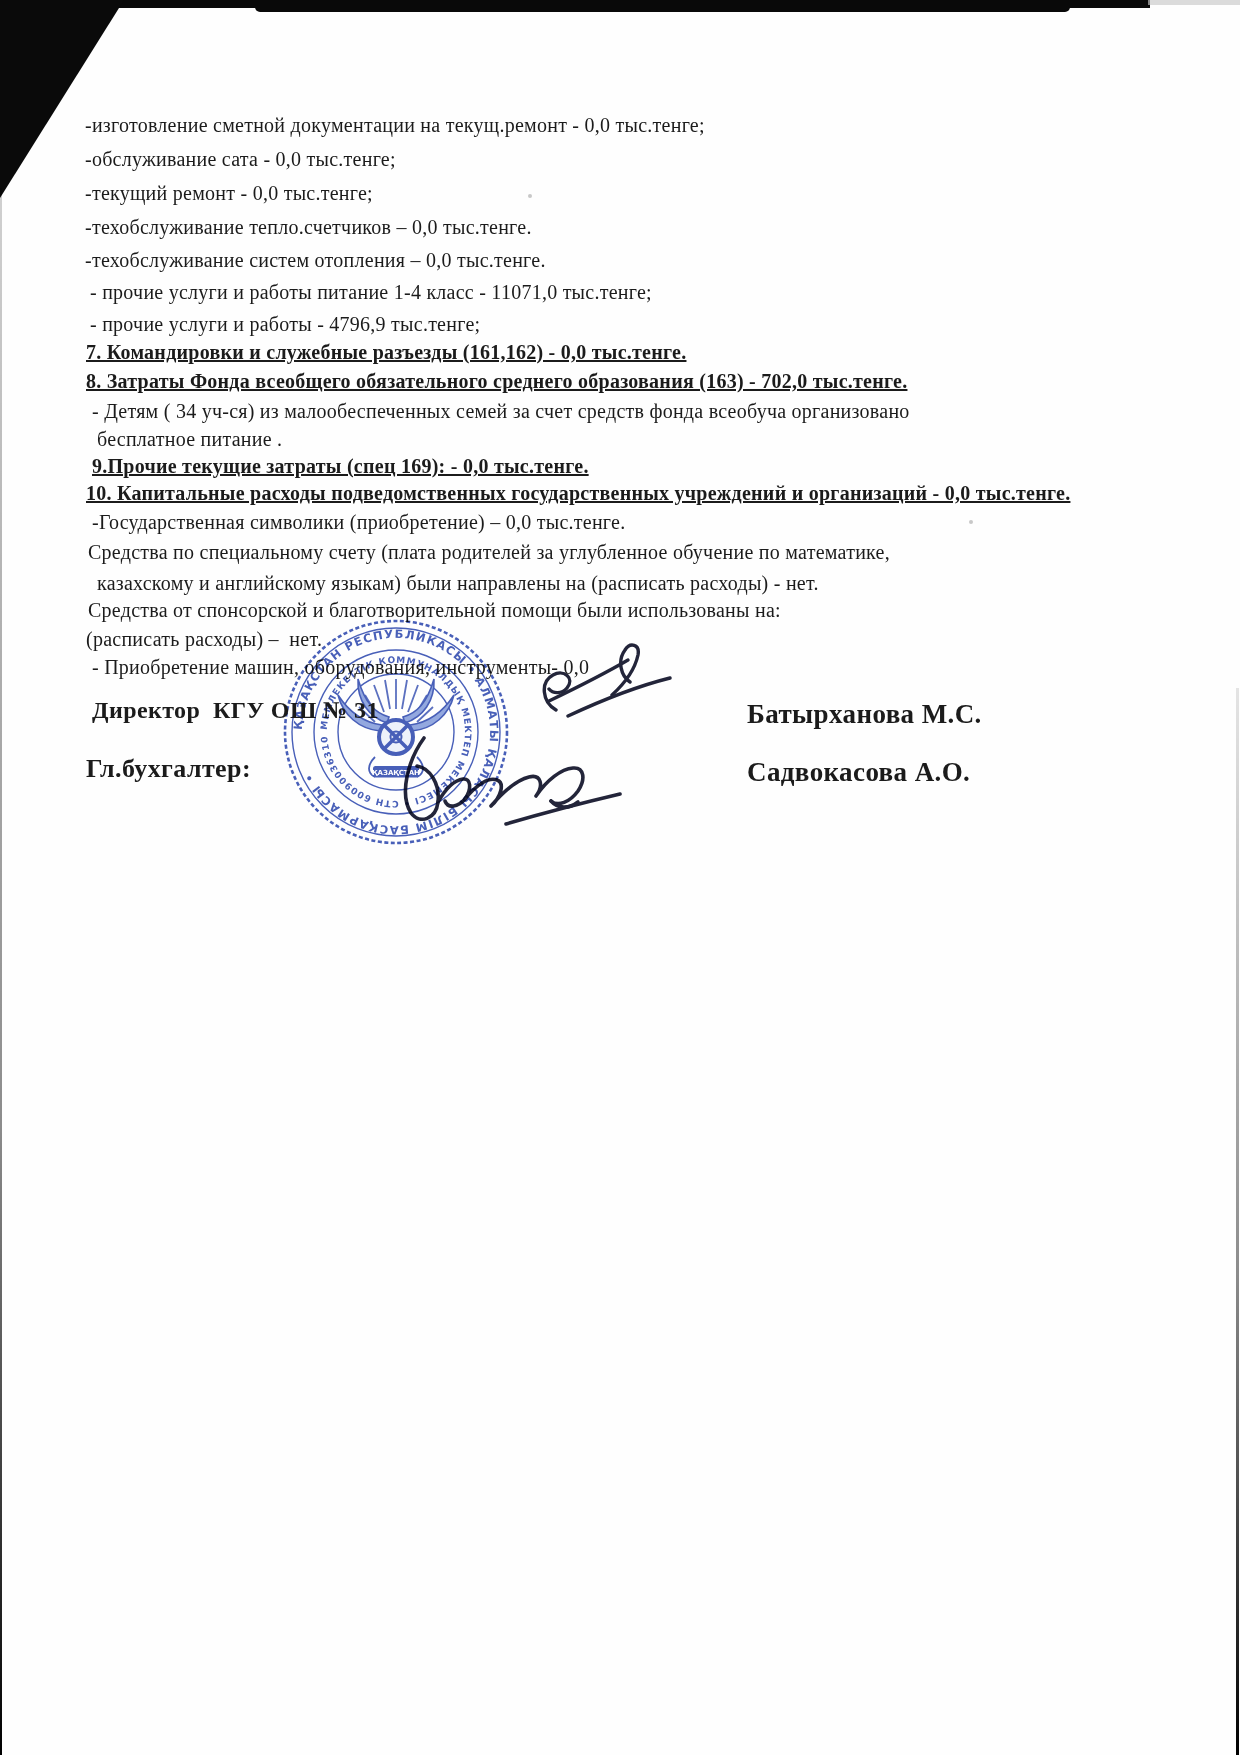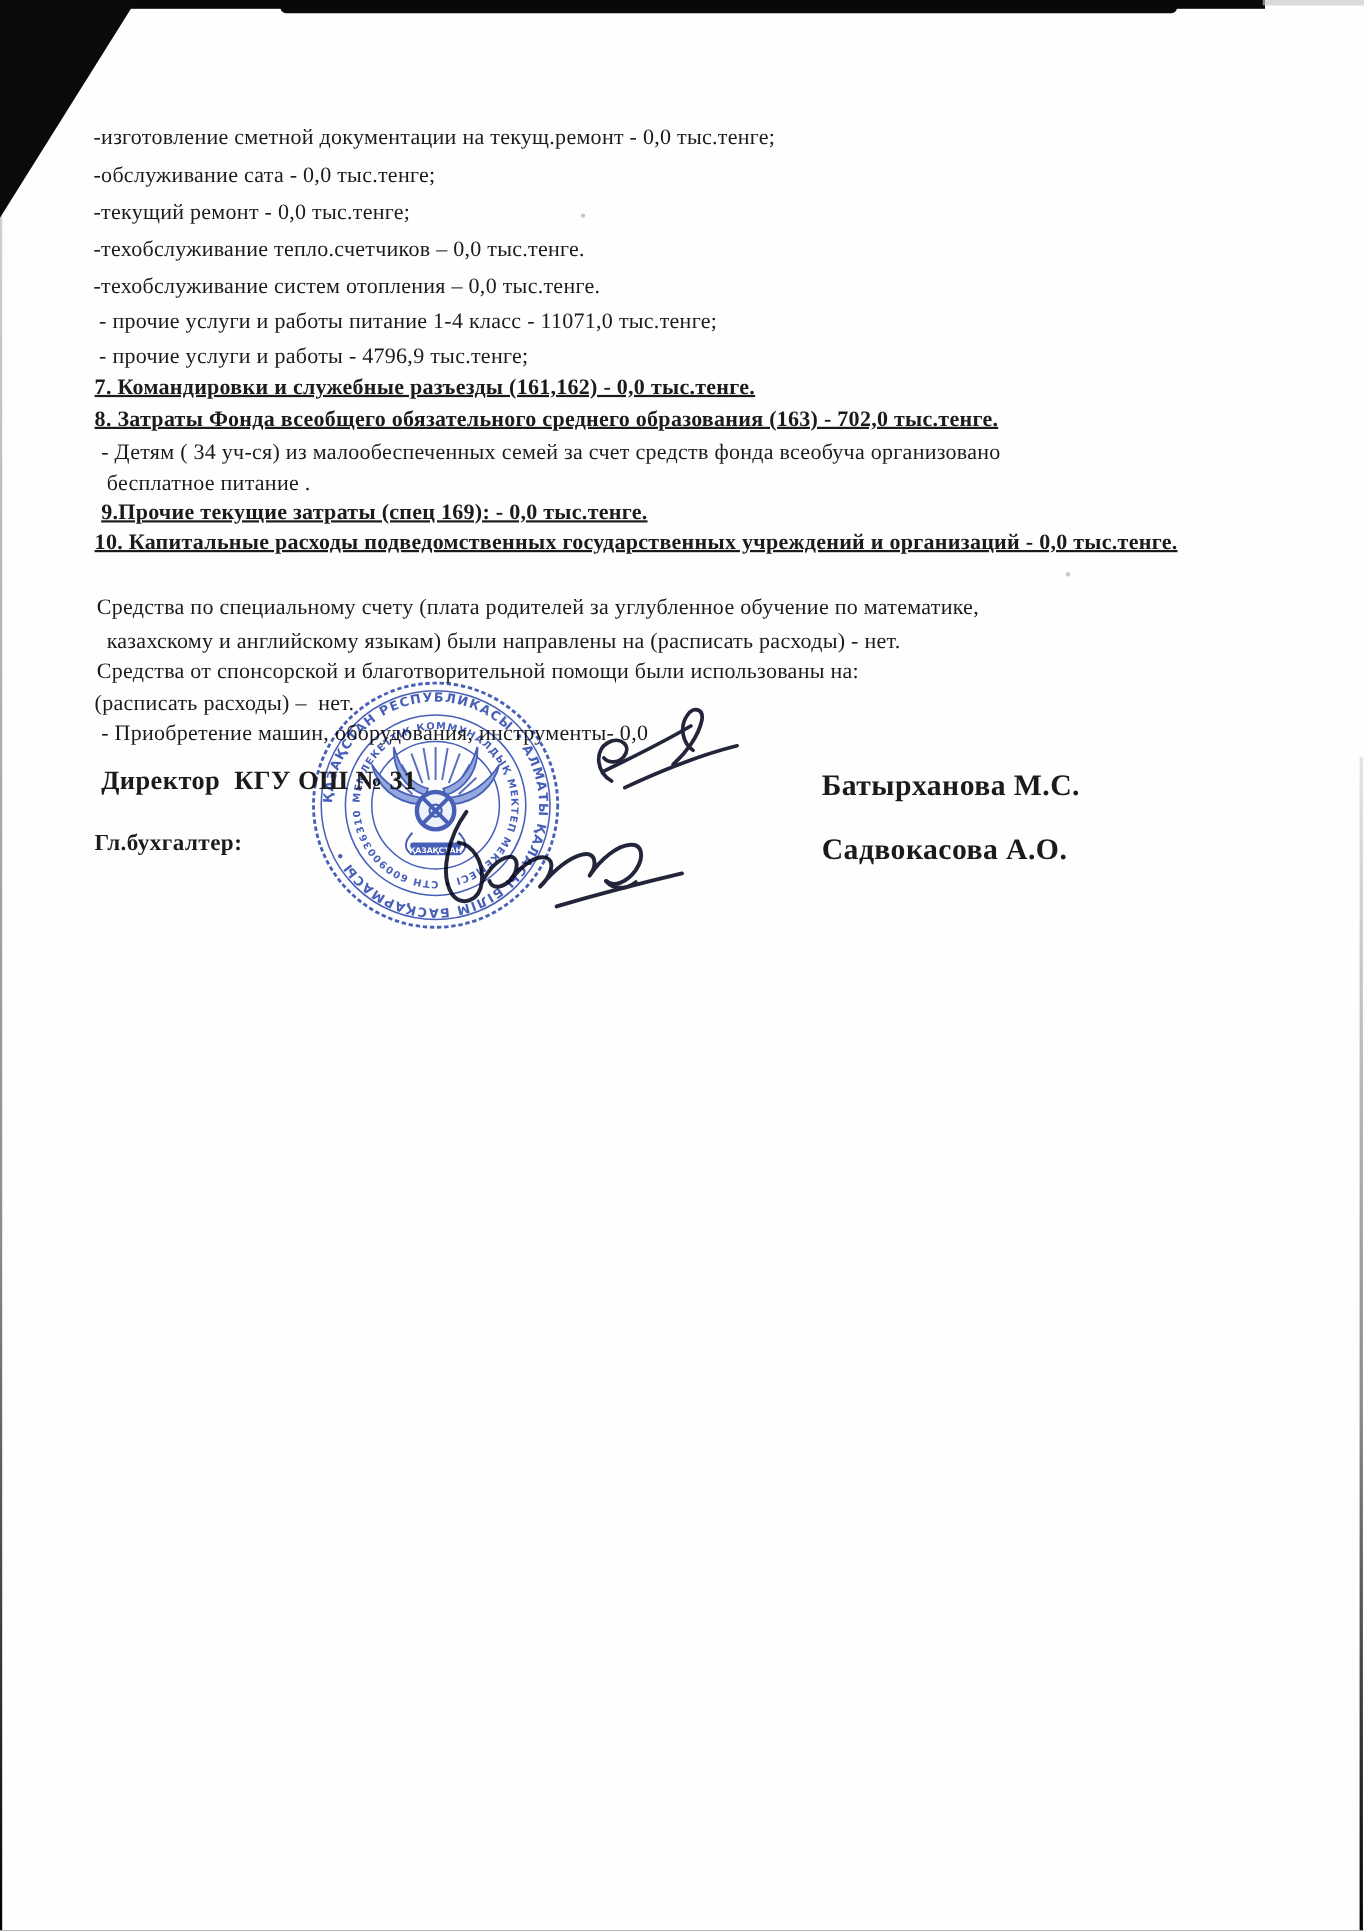--- a/index.html
+++ b/index.html
@@ -57,20 +57,21 @@
   <div class="line" style="left:85px;top:216px">-техобслуживание тепло.счетчиков – 0,0 тыс.тенге.</div>
   <div class="line" style="left:85px;top:249px">-техобслуживание систем отопления – 0,0 тыс.тенге.</div>
   <div class="line" style="left:90px;top:281px">- прочие услуги и работы питание 1-4 класс - 11071,0 тыс.тенге;</div>
   <div class="line" style="left:90px;top:313px">- прочие услуги и работы - 4796,9 тыс.тенге;</div>
   <div class="line b" style="left:86px;top:341px">7. Командировки и служебные разъезды (161,162) - 0,0 тыс.тенге.</div>
   <div class="line b" style="left:86px;top:370px">8. Затраты Фонда всеобщего обязательного среднего образования (163) - 702,0 тыс.тенге.</div>
   <div class="line" style="left:92px;top:400px">- Детям ( 34 уч-ся) из малообеспеченных семей за счет средств фонда всеобуча организовано</div>
   <div class="line" style="left:97px;top:428px">бесплатное питание .</div>
   <div class="line b" style="left:92px;top:455px">9.Прочие текущие затраты (спец 169): - 0,0 тыс.тенге.</div>
   <div class="line b" style="left:86px;top:482px">10. Капитальные расходы подведомственных государственных учреждений и организаций - 0,0 тыс.тенге.</div>
+  <div class="line" style="left:92px;top:511px">-Государственная символики (приобретение) – 0,0 тыс.тенге.</div>
   <div class="line" style="left:88px;top:541px">Средства по специальному счету (плата родителей за углубленное обучение по математике,</div>
   <div class="line" style="left:88px;top:599px">Средства от спонсорской и благотворительной помощи были использованы на:</div>
   <div class="line" style="left:97px;top:572px">казахскому и английскому языкам) были направлены на (расписать расходы) - нет.</div>
   <div class="line" style="left:86px;top:628px">(расписать расходы) –  нет.</div>
   <div class="line" style="left:92px;top:656px">- Приобретение машин, оборудования, инструменты- 0,0</div>
 
   <div class="stamp">
     <svg viewBox="0 0 230 230" xmlns="http://www.w3.org/2000/svg">
       <defs>
         <path id="ringOuter" d="M115,115 m -94,0 a 94,94 0 1,1 188,0 a 94,94 0 1,1 -188,0"></path>
@@ -127,16 +128,16 @@
         <path d="M50,80 C58,66 67,58 75,57 C83,56 84,67 77,77 C70,85 60,87 57,79"></path>
         <path d="M77,77 C89,62 101,55 109,58 C117,61 113,75 103,84 C115,70 129,58 141,55 C153,52 156,63 148,74 C159,58 173,47 185,46 C196,45 198,57 190,69 C182,80 170,85 163,79"></path>
         <path d="M163,79 C170,87 181,87 190,80"></path>
         <path d="M118,102 C152,92 198,80 232,72"></path>
       </g>
     </svg>
   </div>
 
   <div class="sig-label" style="left:92px;top:697px">Директор  КГУ ОШ № 31</div>
   <div class="sig-name" style="left:747px;top:699px">Батырханова М.С.</div>
-  <div class="sig-label" style="left:86px;top:754px;font-size:21px">Гл.бухгалтер:</div>
+  <div class="sig-label" style="left:86px;top:754px;font-size:26px">Гл.бухгалтер:</div>
   <div class="sig-name" style="left:747px;top:757px">Садвокасова А.О.</div>
 
 </div>
 
 </body></html>

